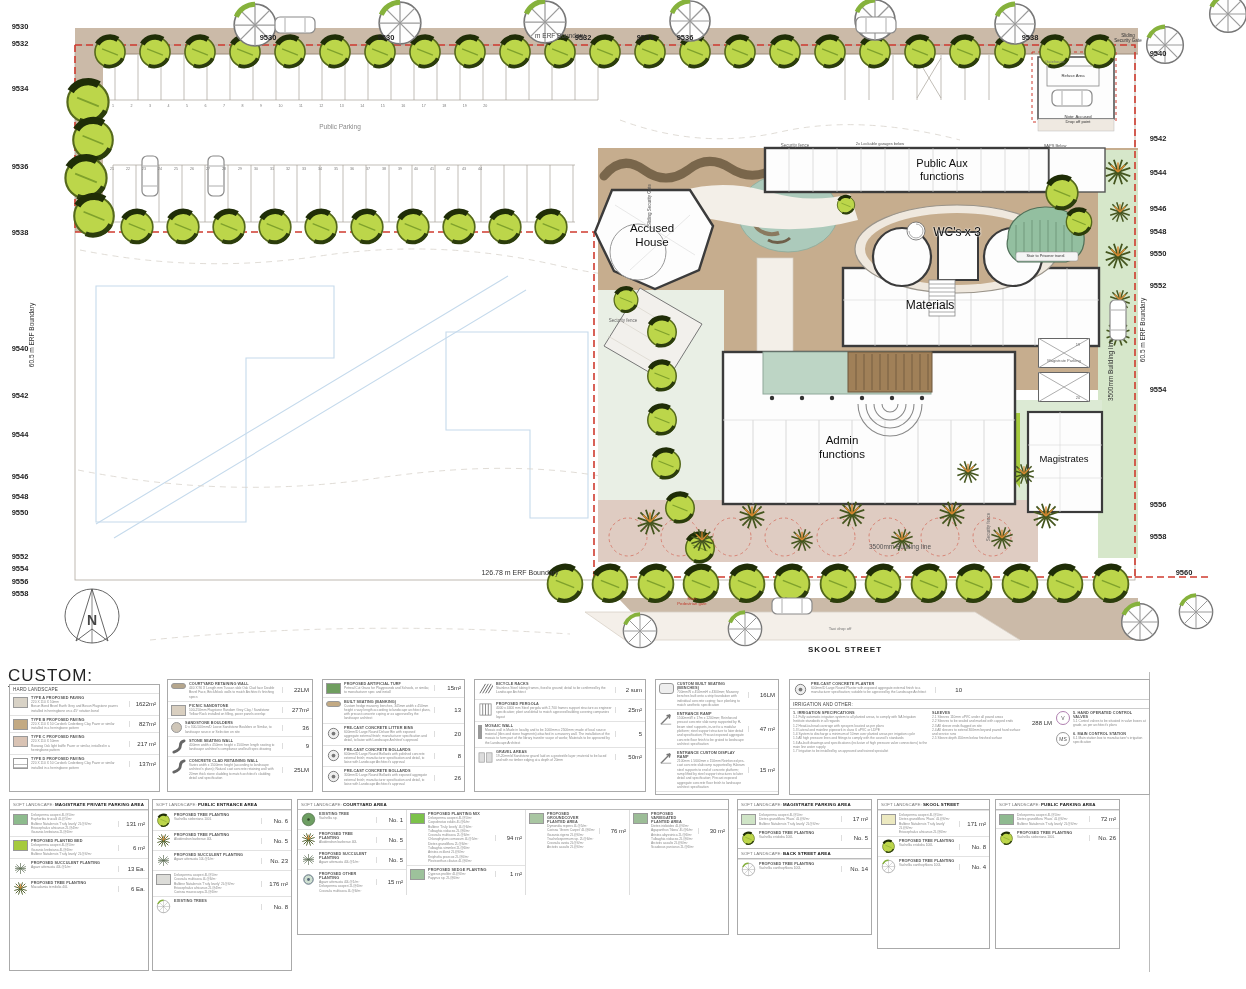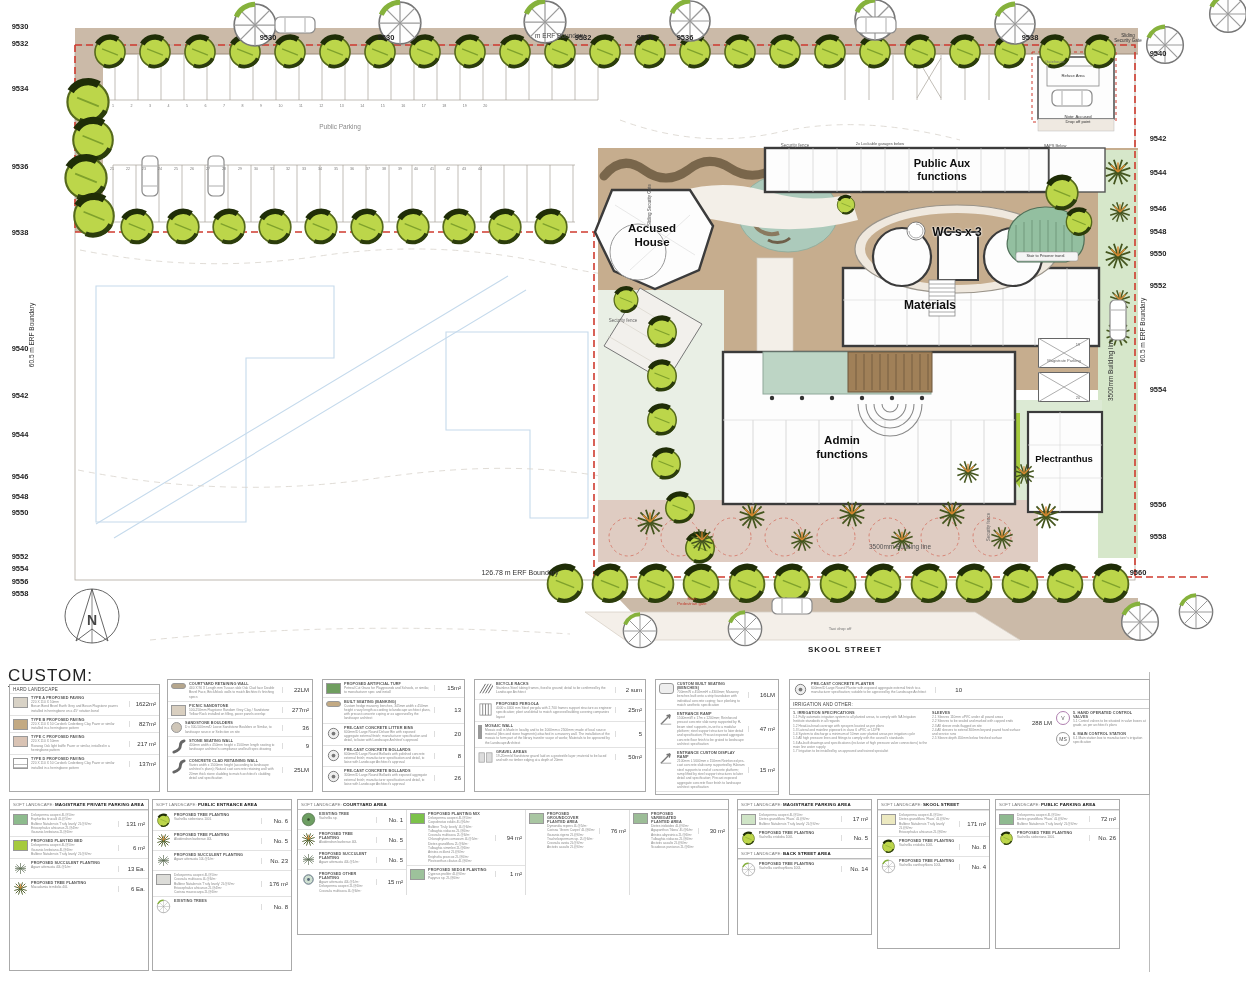--- a/index.html
+++ b/index.html
@@ -1,21 +1,21 @@
 <!DOCTYPE html>
 <html><head>
 <meta charset="utf-8">
 <style>
   html,body{margin:0;padding:0;background:#fff}
   .sheet{position:relative;width:1246px;height:989px;background:#fff;overflow:hidden;
          font-family:"Liberation Sans",sans-serif;color:#333}
   svg{display:block}
   .lbl{position:absolute;transform:translate(-50%,-50%);text-align:center;line-height:1.18;
        white-space:pre-line;color:#333;pointer-events:none}
-  .bld{font-weight:bold;color:#0d0d0d;text-shadow:0 0 2px #fff,0 0 2px #fff}
+  .bld{font-weight:normal;color:#0d0d0d;text-shadow:0 0 2px #fff,0 0 2px #fff}
   .v90{transform:translate(-50%,-50%) rotate(-90deg)}
   .ct{position:absolute;font-size:7.5px;font-weight:bold;color:#222;transform:translate(-50%,-50%)}
   .snum{position:absolute;font-size:3.6px;color:#777;white-space:nowrap}
   .red{color:#c0392b}
   
   .leg-title{position:absolute;left:8px;top:666px;font-size:17px;letter-spacing:1px;color:#222;
              border-bottom:1.5px solid #555;padding-right:6px}
   .lbox{position:absolute;border:1px solid #aaa;background:#fff;box-sizing:border-box;overflow:hidden}
   .lhead{font-size:4.6px;color:#444;padding:2px 3px 1px;letter-spacing:.2px}
   .stitle{font-size:4.4px;padding:2px 3px;border-bottom:1px solid #bbb;white-space:nowrap;overflow:hidden}
@@ -378,21 +378,21 @@
 </svg>
 
 <div class="lbl bld" style="left:652px;top:236px;font-size:11.5px">Accused
 House</div>
 <div class="lbl bld" style="left:942px;top:170px;font-size:11px">Public Aux
 functions</div>
 <div class="lbl bld" style="left:957px;top:232px;font-size:12px">WC's x 3</div>
 <div class="lbl bld" style="left:930px;top:305px;font-size:12px">Materials</div>
 <div class="lbl bld" style="left:842px;top:448px;font-size:11.5px">Admin
 functions</div>
-<div class="lbl bld" style="left:1064px;top:459px;font-size:9.5px">Plectranthus</div>
+<div class="lbl bld" style="left:1064px;top:459px;font-size:9.5px">Magistrates</div>
 
 <div class="lbl" style="left:845px;top:650px;font-size:8px;font-weight:bold;letter-spacing:1px;color:#222">SKOOL STREET</div>
 <div class="lbl" style="left:520px;top:573px;font-size:7px">126.78 m ERF Boundary</div>
 <div class="lbl v90" style="left:32px;top:335px;font-size:6.5px">60.5 m ERF Boundary</div>
 <div class="lbl v90" style="left:1143px;top:330px;font-size:6.5px">60.5 m ERF Boundary</div>
 <div class="lbl" style="left:560px;top:36px;font-size:6.5px;color:#444">m ERF Boundary</div>
 <div class="lbl v90" style="left:1111px;top:370px;font-size:6.5px">3500mm Building line</div>
 <div class="lbl" style="left:900px;top:547px;font-size:6.5px;color:#555">3500mm Building line</div>
 <div class="lbl" style="left:795px;top:146px;font-size:4.5px;color:#666">Security fence</div>
 <div class="lbl" style="left:623px;top:321px;font-size:4.5px;color:#666">Security fence</div>
@@ -442,21 +442,21 @@
 <span class="ct" style="left:1158px;top:53px">9540</span>
 <span class="ct" style="left:1158px;top:138px">9542</span>
 <span class="ct" style="left:1158px;top:172px">9544</span>
 <span class="ct" style="left:1158px;top:208px">9546</span>
 <span class="ct" style="left:1158px;top:231px">9548</span>
 <span class="ct" style="left:1158px;top:253px">9550</span>
 <span class="ct" style="left:1158px;top:285px">9552</span>
 <span class="ct" style="left:1158px;top:389px">9554</span>
 <span class="ct" style="left:1158px;top:504px">9556</span>
 <span class="ct" style="left:1158px;top:536px">9558</span>
-<span class="ct" style="left:1138px;top:572px">9560</span>
+<span class="ct" style="left:1184px;top:572px">9560</span>
 
 <div class="leg-title">CUSTOM:</div>
 <div class="frame" style="left:1149px;top:672px;height:300px;width:0"></div>
 
 <div class="lbox" style="left:9px;top:684px;width:151px;height:108px">
   <div class="lhead">HARD LANDSCAPE</div>
   <div class="li">
         <span class="sw" style="background:#d8d2c6"></span>
         <span class="tx">
           <span class="nm">TYPE A PROPOSED PAVING</span>

